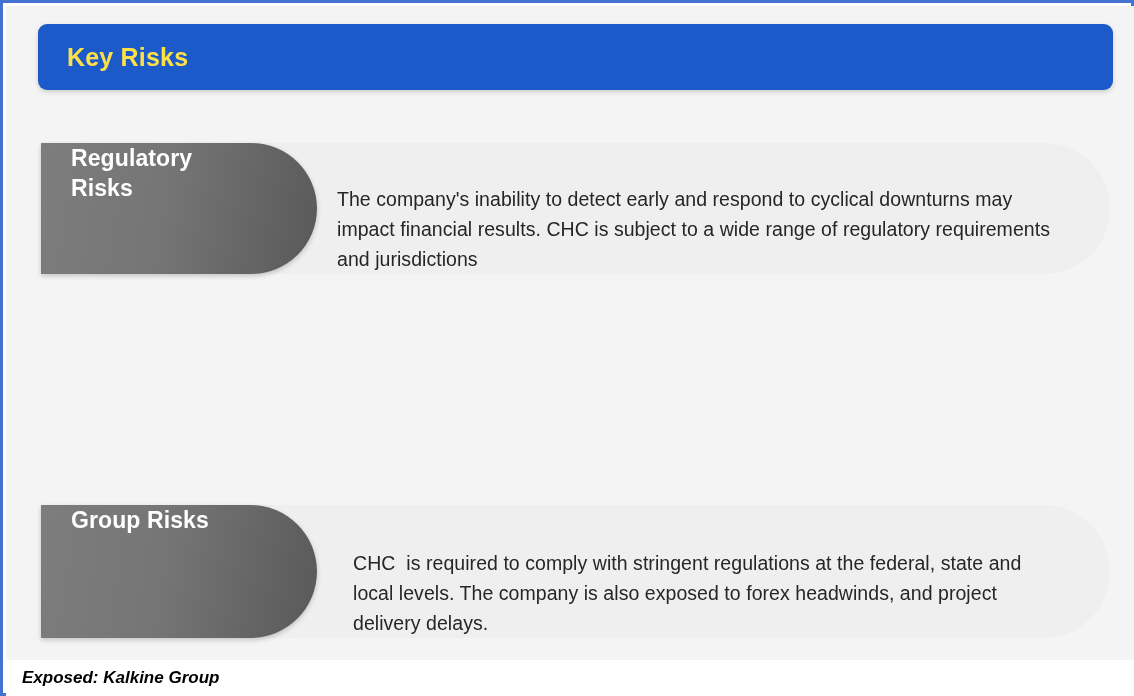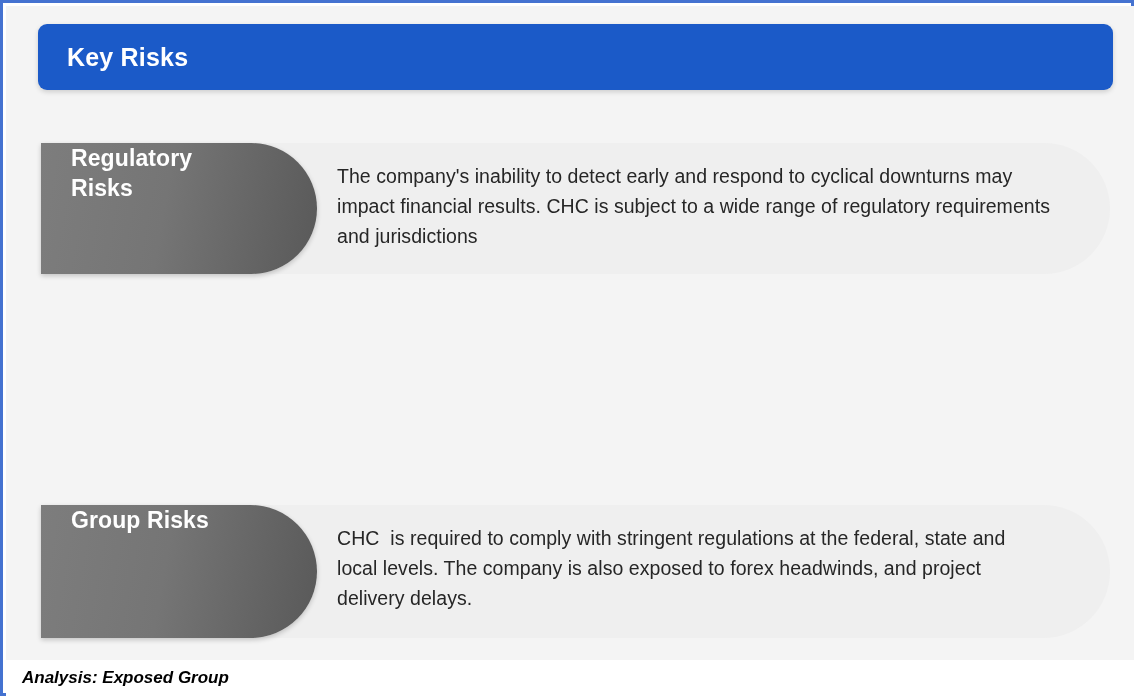--- a/index.html
+++ b/index.html
@@ -47,21 +47,21 @@
     height: 66px;
     background: #1b5ac8;
     border-radius: 9px;
     box-shadow: 0 2px 5px rgba(0,0,0,0.16);
   }
   .header-title {
     position: absolute;
     left: 29px;
     top: 50%;
     transform: translateY(-50%);
-    color: #ffffff;
+    color: #fde047;
     font-size: 25px;
     font-weight: bold;
     letter-spacing: 0.2px;
     white-space: nowrap;
   }
 
   
   .row {
     position: absolute;
     left: 35px;
@@ -93,41 +93,41 @@
     font-size: 23px;
     font-weight: bold;
     line-height: 1.32;
     padding-left: 30px;
     padding-right: 60px;
     letter-spacing: 0.1px;
   }
   .row-desc {
     position: absolute;
     left: 296px;
-    top: 18px;
+    top: 0;
     right: 36px;
     height: 100%;
     display: flex;
-    align-items: flex-start;
+    align-items: flex-end;
   }
   .row-desc-text {
     color: #262626;
     font-size: 19.5px;
     line-height: 1.54;
     letter-spacing: 0.05px;
     white-space: pre-wrap;
   }
 
   
   #row-0 { top: 137px; height: 131px; }
   #row-1 { top: 318px; height: 131px; }
   #row-2 { top: 499px; height: 133px; }
 
   #row-0 .row-desc-text { padding-right: 10px; }
-  #row-2 .row-desc-text { padding-right: 30px; }
+  #row-2 .row-desc-text { padding-right: 30px; margin-left: 16px; }
 
   
   .footer {
     position: absolute;
     left: 3px;
     top: 657px;
     width: 1128px;
     height: 36px;
     background: #ffffff;
     display: flex;
@@ -170,16 +170,16 @@
         <div class="row-pill-label">Group Risks</div>
       </div>
       <div class="row-desc">
         <div class="row-desc-text">CHC  is required to comply with stringent regulations at the federal, state and local levels. The company is also exposed to forex headwinds, and project delivery delays.</div>
       </div>
     </div>
 
   </div>
 
   <div class="footer">
-    <div class="footer-text">Analysis: Exposed Group</div>
+    <div class="footer-text">Exposed: Kalkine Group</div>
   </div>
 
 </div>
 
 </body></html>

